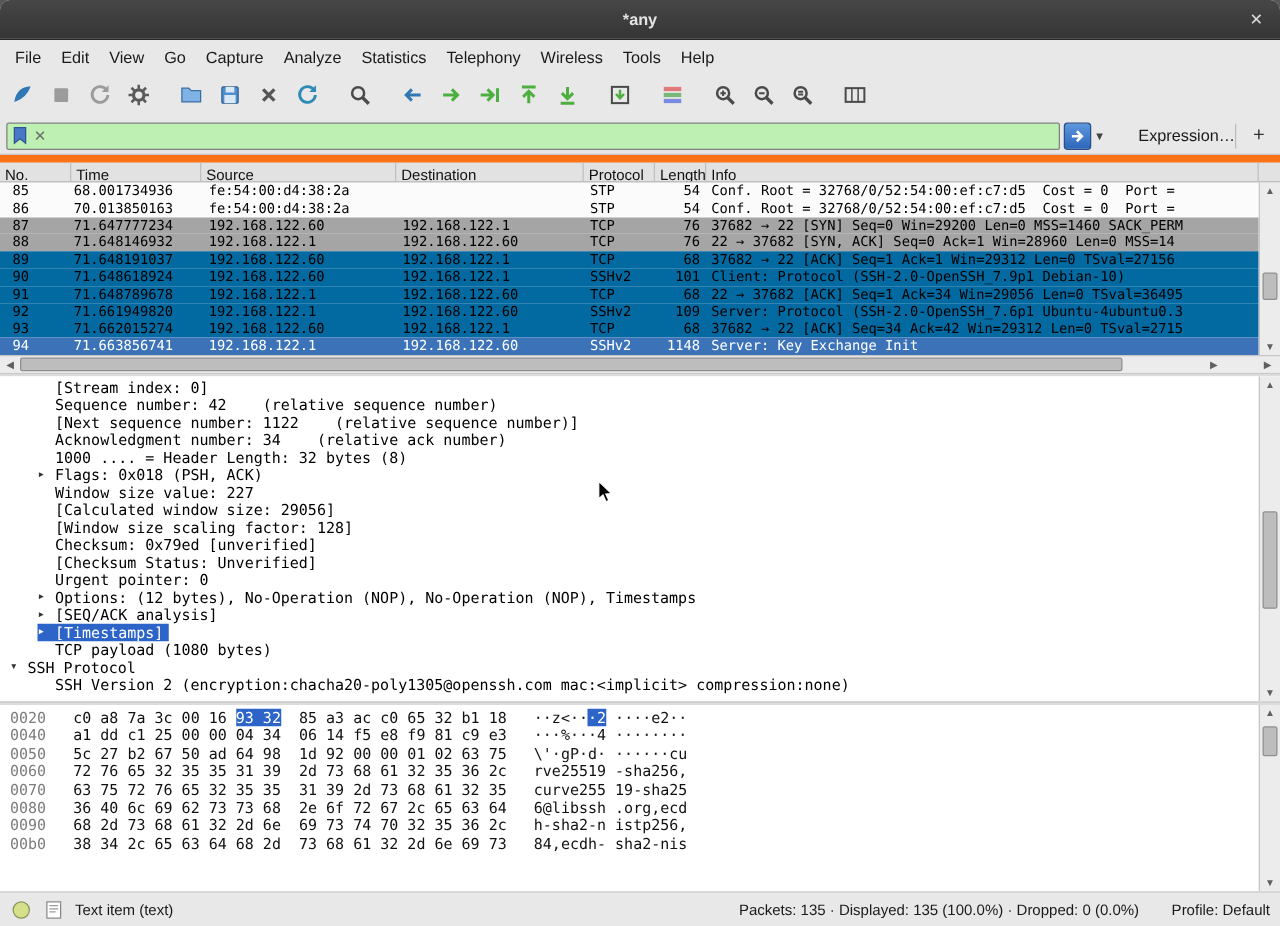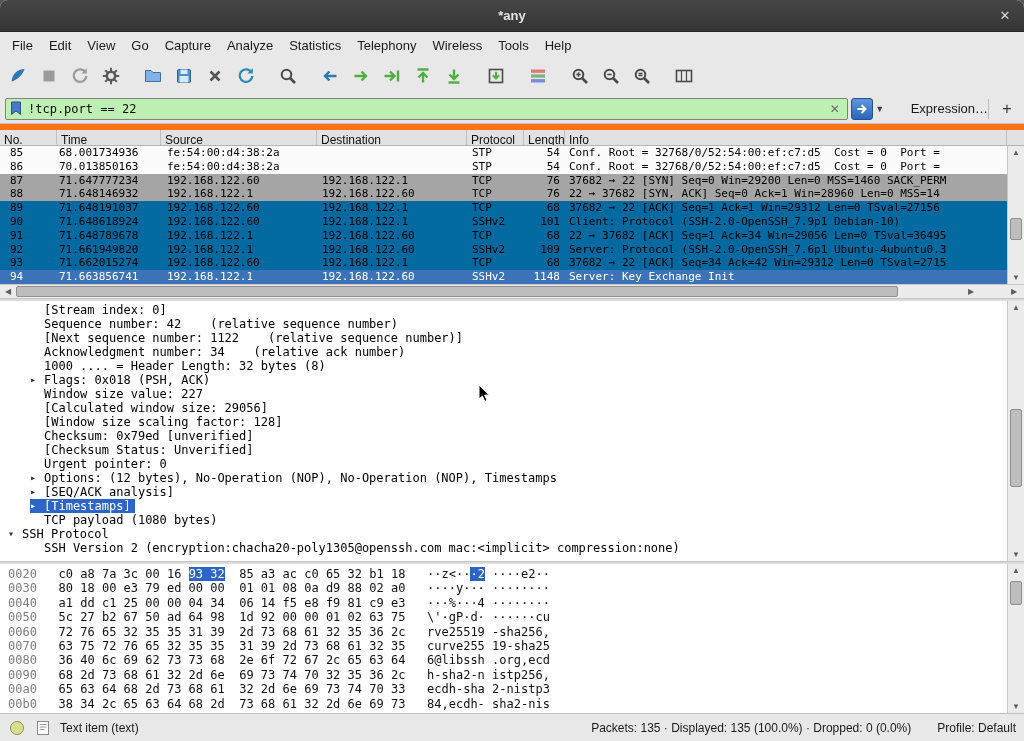--- a/index.html
+++ b/index.html
@@ -253,21 +253,20 @@
       </div>
   </div>
 
   <div class="filterbar">
     <div class="filter-field">
       <span class="bookmark">
           <svg width="12" height="15" viewBox="0 0 12 15">
             <path d="M1.5 1 H10.5 V13.5 L6 10 L1.5 13.5 Z" fill="#4878c8" stroke="#2d5490"></path>
           </svg>
         </span>
-      <span class="ftext">!tcp.port == 22</span>
       <span class="fclear">✕</span>
     </div>
     <span class="fapply">
         <svg width="14" height="14" viewBox="0 0 14 14">
           <path d="M2.5 7 H9.5 M6.5 3 L10.5 7 L6.5 11" fill="none" stroke="#fff" stroke-width="2"></path>
         </svg>
       </span>
     <span class="fcaret">▼</span>
     <span class="fexpr">Expression…</span>
     <span class="fsep"></span>
@@ -337,28 +336,26 @@
       <div class="vthumb" style="top:108px;height:78px;"></div>
       <span class="stepper dn">▼</span>
     </div>
   </div>
 
   <div class="splitter"></div>
 
   <div class="hexpane">
     <div class="hbody">
         <div class="hline"><span class="hoff">0020</span><span class="hhex"><span>   c0 a8 7a 3c 00 16 </span><span class="hl">93 32</span><span>  85 a3 ac c0 65 32 b1 18</span></span><span class="hascii"><span>   ··z&lt;··</span><span class="hl">·2</span><span> ····e2··</span></span></div>
-        <div class="hline"><span class="hoff">0030</span><span class="hhex"><span>   80 18 00 e3 79 ed 00 00  01 01 08 0a d9 88 02 a0</span></span><span class="hascii"><span>   ····y··· ········</span></span></div>
         <div class="hline"><span class="hoff">0040</span><span class="hhex"><span>   a1 dd c1 25 00 00 04 34  06 14 f5 e8 f9 81 c9 e3</span></span><span class="hascii"><span>   ···%···4 ········</span></span></div>
         <div class="hline"><span class="hoff">0050</span><span class="hhex"><span>   5c 27 b2 67 50 ad 64 98  1d 92 00 00 01 02 63 75</span></span><span class="hascii"><span>   \'·gP·d· ······cu</span></span></div>
         <div class="hline"><span class="hoff">0060</span><span class="hhex"><span>   72 76 65 32 35 35 31 39  2d 73 68 61 32 35 36 2c</span></span><span class="hascii"><span>   rve25519 -sha256,</span></span></div>
         <div class="hline"><span class="hoff">0070</span><span class="hhex"><span>   63 75 72 76 65 32 35 35  31 39 2d 73 68 61 32 35</span></span><span class="hascii"><span>   curve255 19-sha25</span></span></div>
         <div class="hline"><span class="hoff">0080</span><span class="hhex"><span>   36 40 6c 69 62 73 73 68  2e 6f 72 67 2c 65 63 64</span></span><span class="hascii"><span>   6@libssh .org,ecd</span></span></div>
         <div class="hline"><span class="hoff">0090</span><span class="hhex"><span>   68 2d 73 68 61 32 2d 6e  69 73 74 70 32 35 36 2c</span></span><span class="hascii"><span>   h-sha2-n istp256,</span></span></div>
-        <div class="hline"><span class="hoff">00a0</span><span class="hhex"><span>   65 63 64 68 2d 73 68 61  32 2d 6e 69 73 74 70 33</span></span><span class="hascii"><span>   ecdh-sha 2-nistp3</span></span></div>
         <div class="hline"><span class="hoff">00b0</span><span class="hhex"><span>   38 34 2c 65 63 64 68 2d  73 68 61 32 2d 6e 69 73</span></span><span class="hascii"><span>   84,ecdh- sha2-nis</span></span></div>
       </div>
     <div class="vscroll vs-hex">
       <span class="stepper up">▲</span>
       <div class="vthumb" style="top:17px;height:24px;"></div>
       <span class="stepper dn">▼</span>
     </div>
   </div>
 
   <div class="statusbar">

